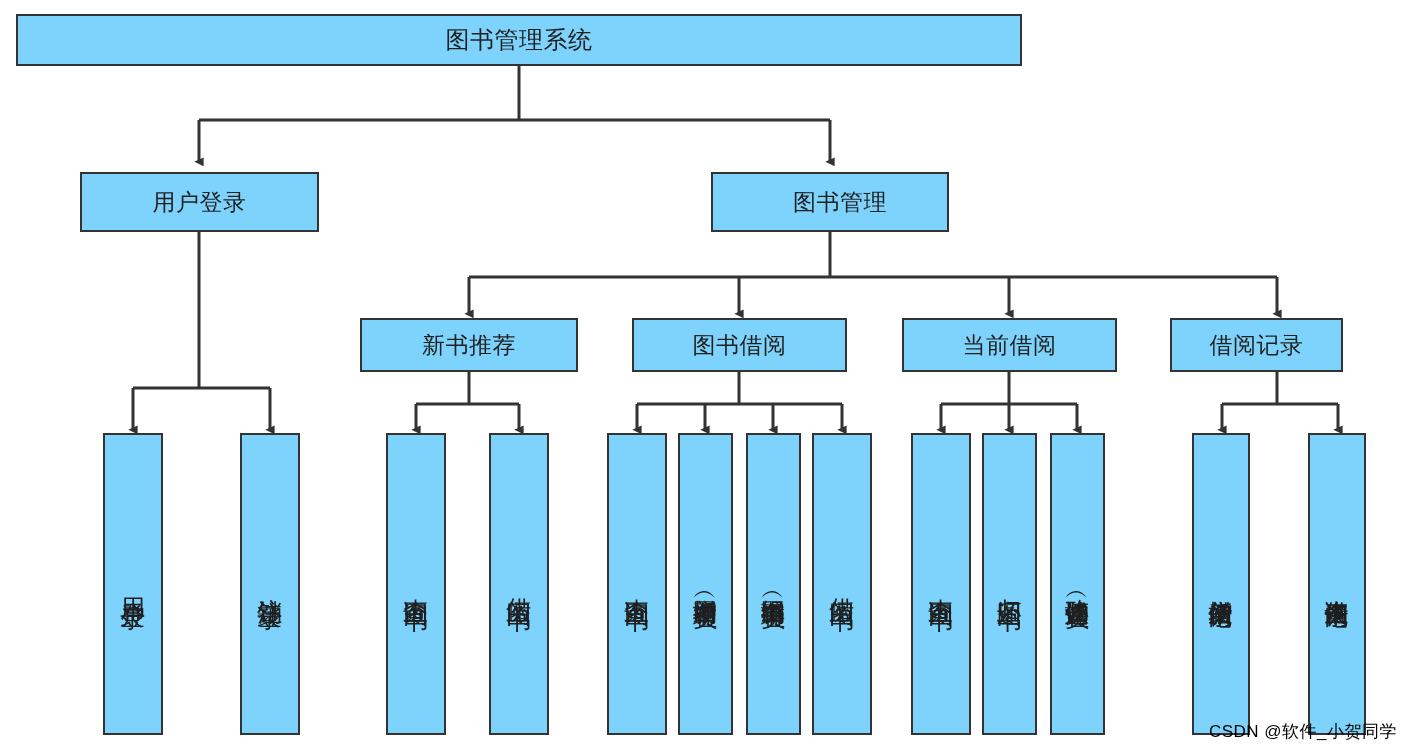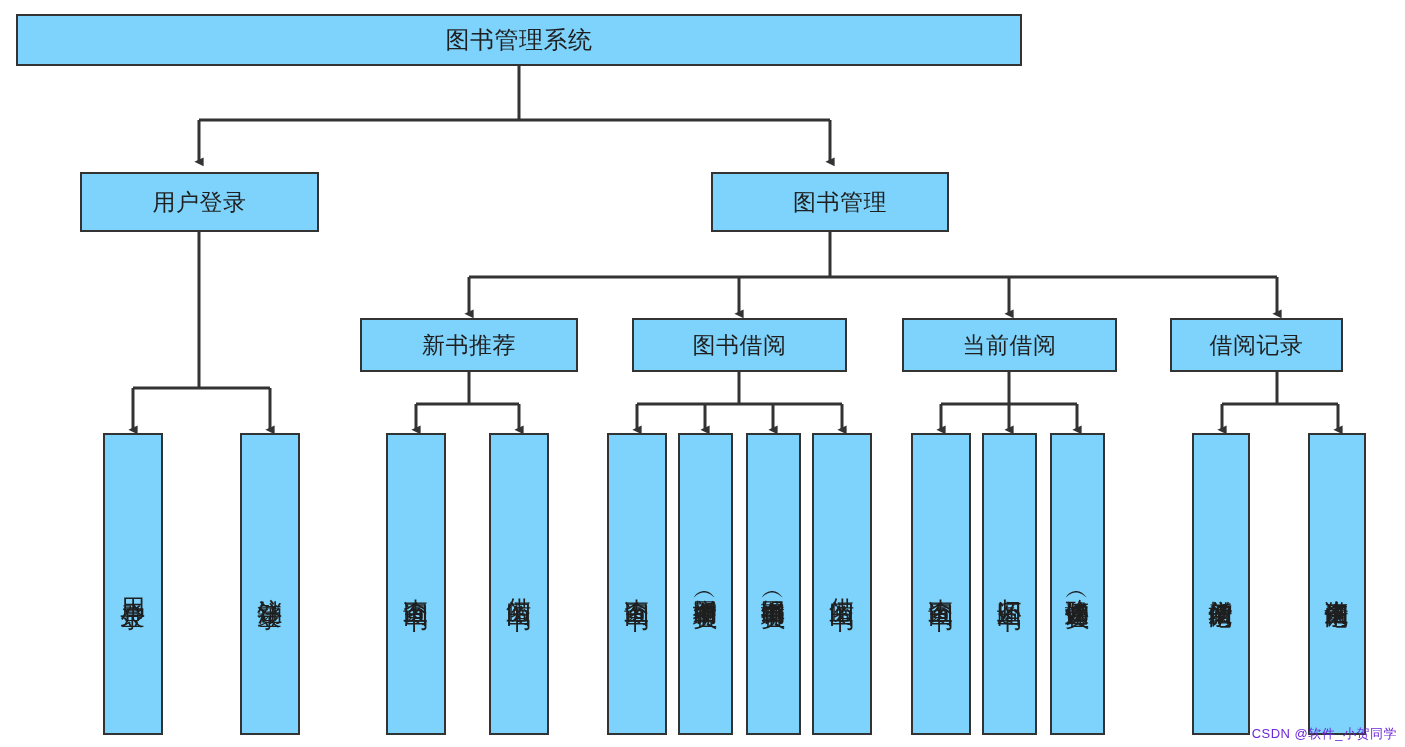--- a/index.html
+++ b/index.html
@@ -65,22 +65,22 @@
     max-height: 100%;
   }
   .node.vert.narrow .label {
     font-size: 24px;
     letter-spacing: 1px;
   }
   #watermark {
     position: absolute;
     right: 8px;
     bottom: 4px;
-    font-size: 13px;
-    color: #6d28d9;
+    font-size: 17px;
+    color: #000000;
     letter-spacing: 0.5px;
     z-index: 5;
     white-space: nowrap;
   }
 </style>
 </head>
 <body>
 
 <div id="canvas">
 

